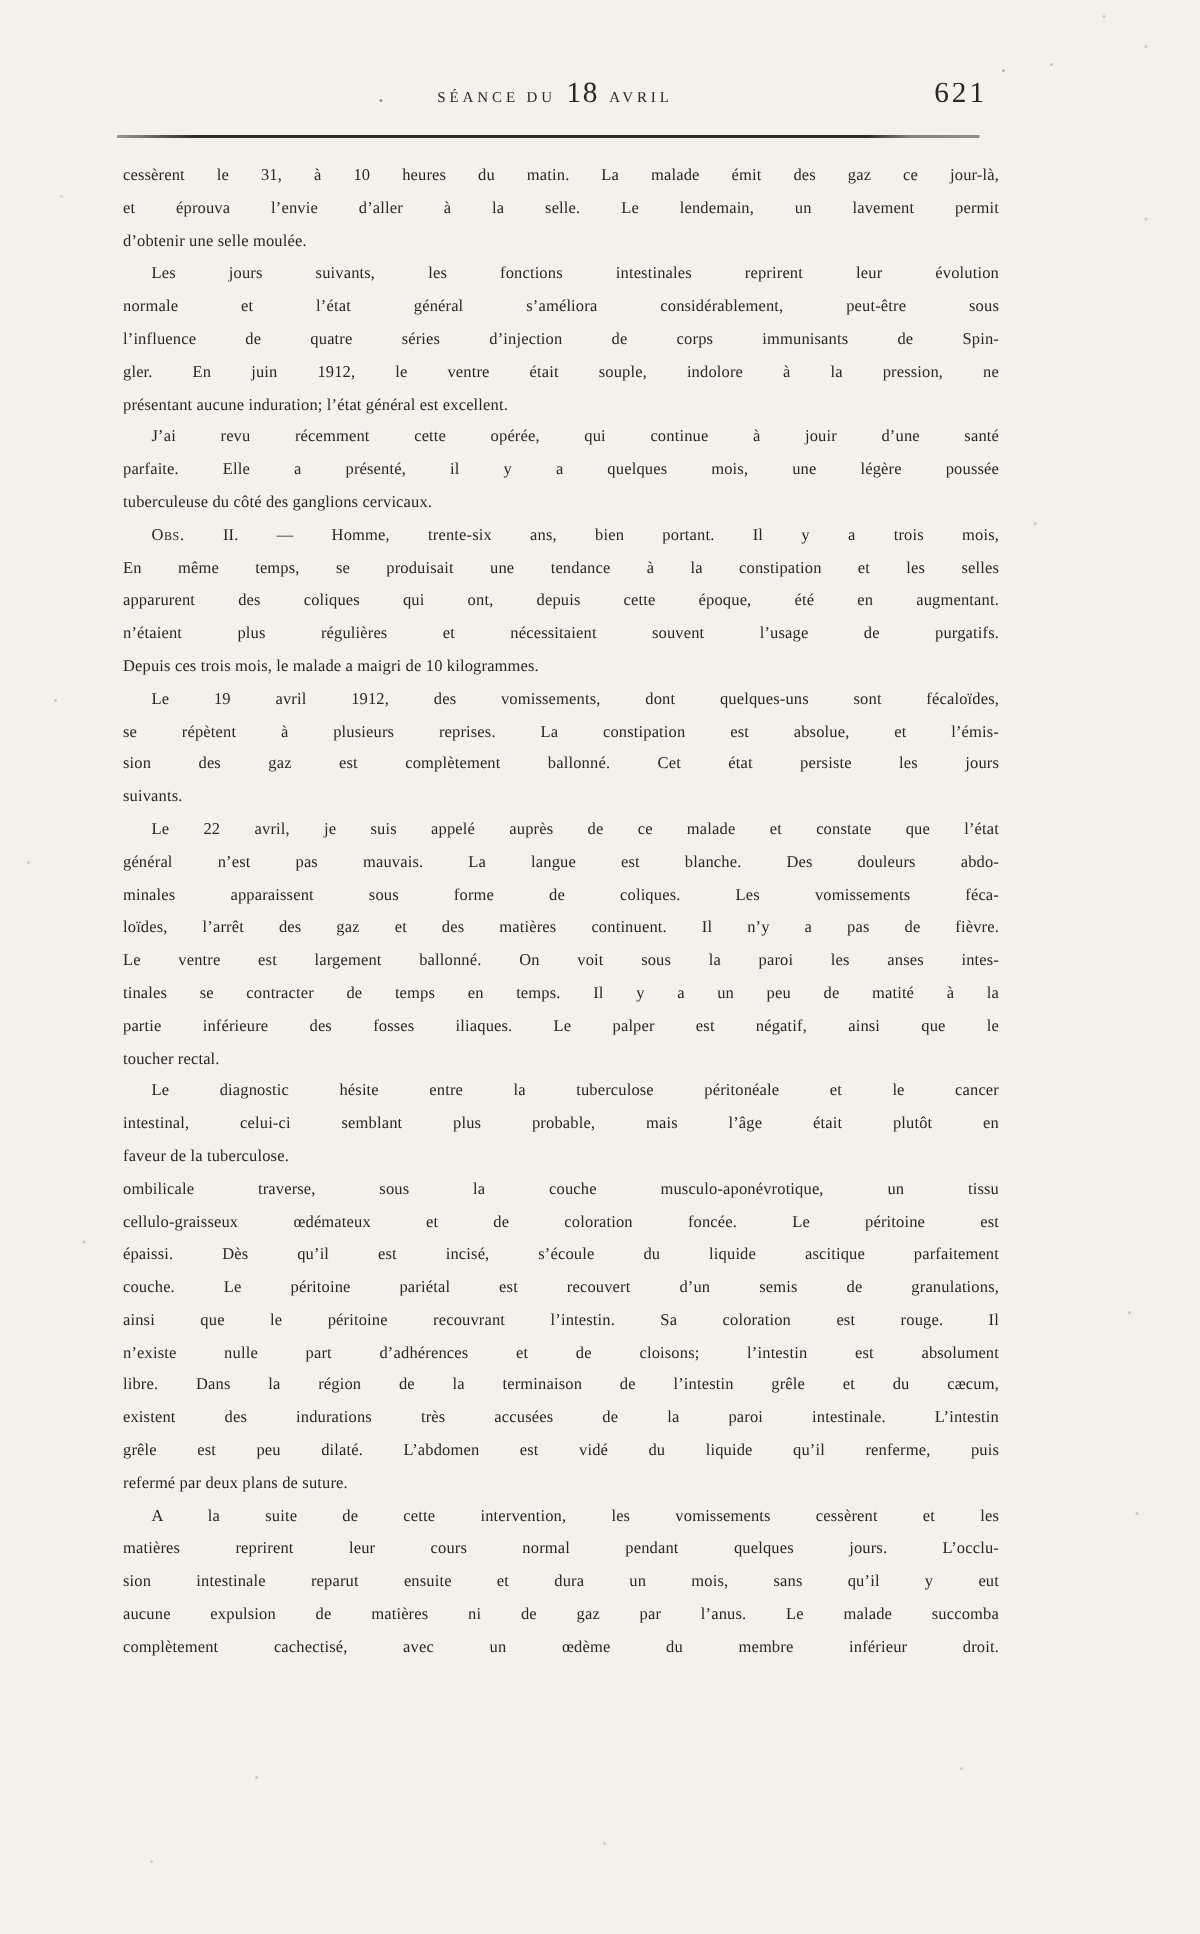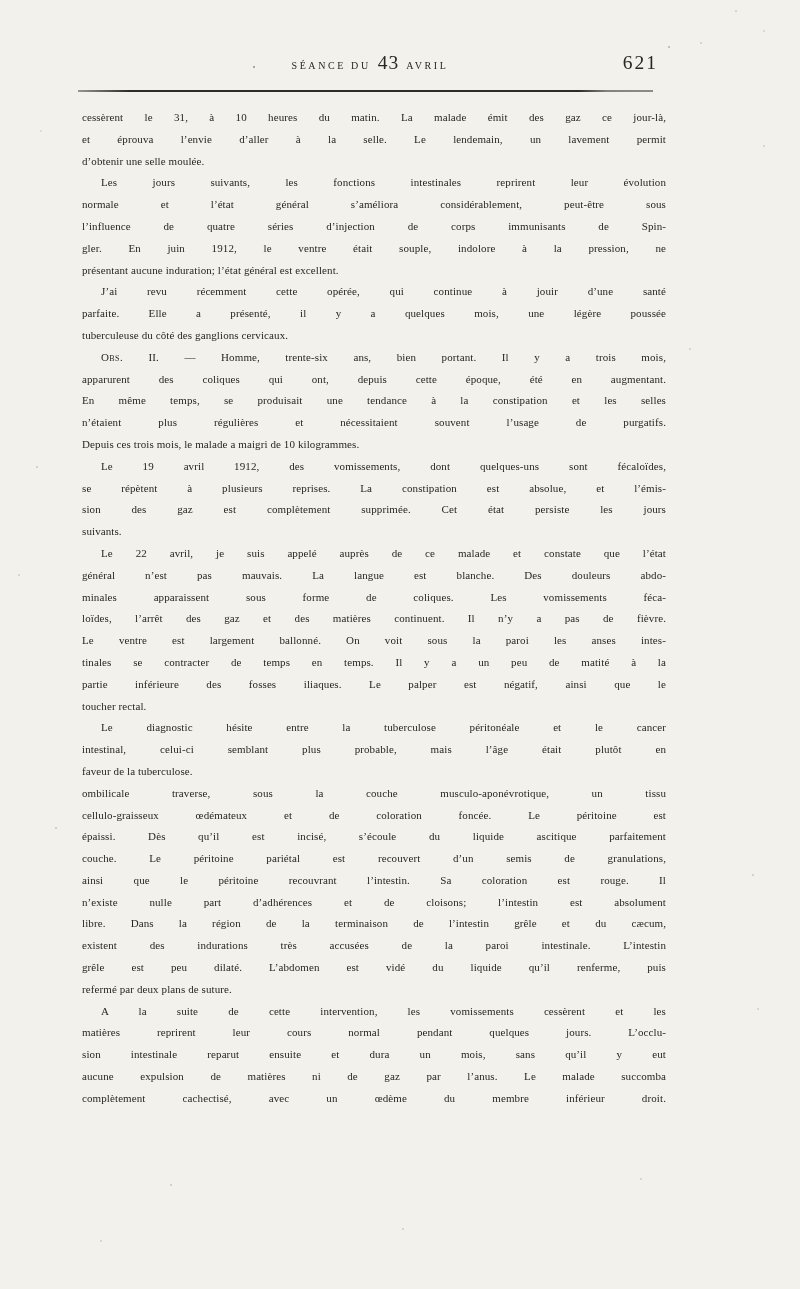--- a/index.html
+++ b/index.html
@@ -73,21 +73,21 @@
 </head>
 <body>
 
 <div class="page">
 
   <div class="speckles"></div>
 
   <div class="running-header">
     <div class="header-title">
       <span class="hsc">SÉANCE DU</span>
-      <span class="hnum">43</span>
+      <span class="hnum">18</span>
       <span class="hsc">AVRIL</span>
     </div>
     <div class="page-number">621</div>
   </div>
 
   <div class="header-rule"></div>
 
   <div class="text-block">
       <div class="para">
         <div class="line">cessèrent le 31, à 10 heures du matin. La malade émit des gaz ce jour-là,</div>
@@ -101,29 +101,29 @@
         <div class="line">gler. En juin 1912, le ventre était souple, indolore à la pression, ne</div>
         <div class="line last">présentant aucune induration; l’état général est excellent.</div>
       </div>
       <div class="para">
         <div class="line first">J’ai revu récemment cette opérée, qui continue à jouir d’une santé</div>
         <div class="line">parfaite. Elle a présenté, il y a quelques mois, une légère poussée</div>
         <div class="line last">tuberculeuse du côté des ganglions cervicaux.</div>
       </div>
       <div class="para gap">
         <div class="line first"><span class="smallcaps">Obs.</span> II. — Homme, trente-six ans, bien portant. Il y a trois mois,</div>
+        <div class="line">En même temps, se produisait une tendance à la constipation et les selles</div>
         <div class="line">apparurent des coliques qui ont, depuis cette époque, été en augmentant.</div>
-        <div class="line">En même temps, se produisait une tendance à la constipation et les selles</div>
         <div class="line">n’étaient plus régulières et nécessitaient souvent l’usage de purgatifs.</div>
         <div class="line last">Depuis ces trois mois, le malade a maigri de 10 kilogrammes.</div>
       </div>
       <div class="para">
         <div class="line first">Le 19 avril 1912, des vomissements, dont quelques-uns sont fécaloïdes,</div>
         <div class="line">se répètent à plusieurs reprises. La constipation est absolue, et l’émis-</div>
-        <div class="line">sion des gaz est complètement supprimée. Cet état persiste les jours</div>
+        <div class="line">sion des gaz est complètement ballonné. Cet état persiste les jours</div>
         <div class="line last">suivants.</div>
       </div>
       <div class="para">
         <div class="line first">Le 22 avril, je suis appelé auprès de ce malade et constate que l’état</div>
         <div class="line">général n’est pas mauvais. La langue est blanche. Des douleurs abdo-</div>
         <div class="line">minales apparaissent sous forme de coliques. Les vomissements féca-</div>
         <div class="line">loïdes, l’arrêt des gaz et des matières continuent. Il n’y a pas de fièvre.</div>
         <div class="line">Le ventre est largement ballonné. On voit sous la paroi les anses intes-</div>
         <div class="line">tinales se contracter de temps en temps. Il y a un peu de matité à la</div>
         <div class="line">partie inférieure des fosses iliaques. Le palper est négatif, ainsi que le</div>

